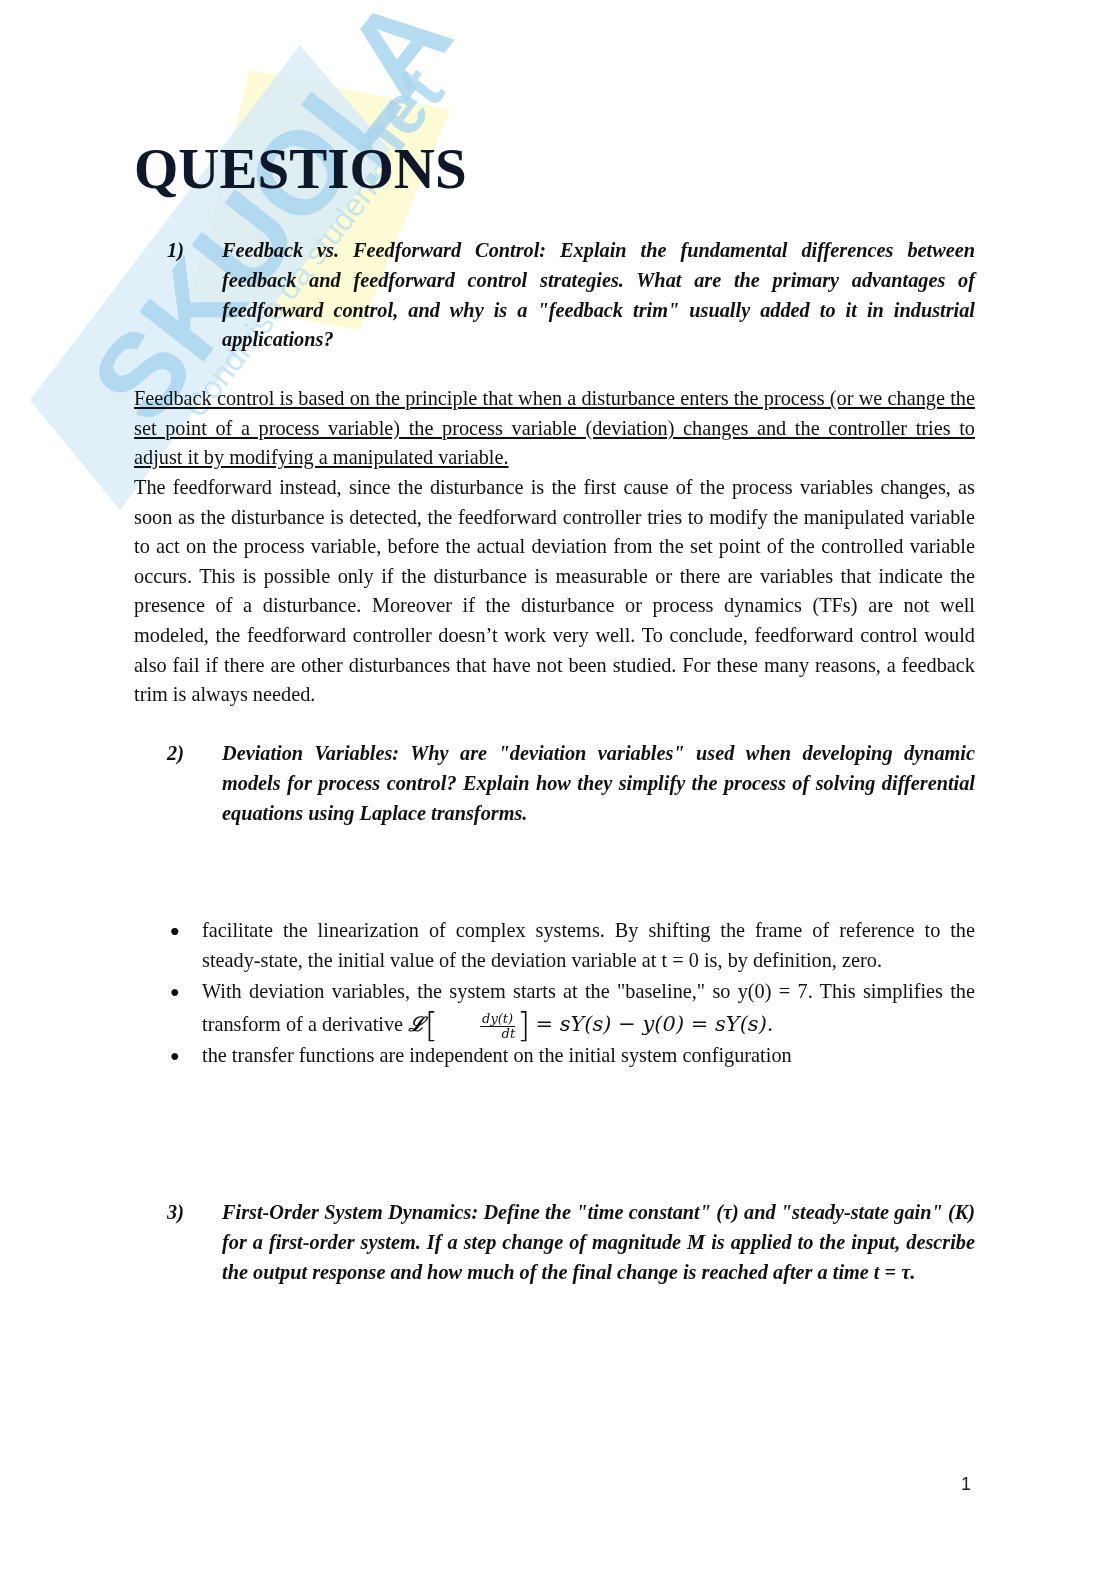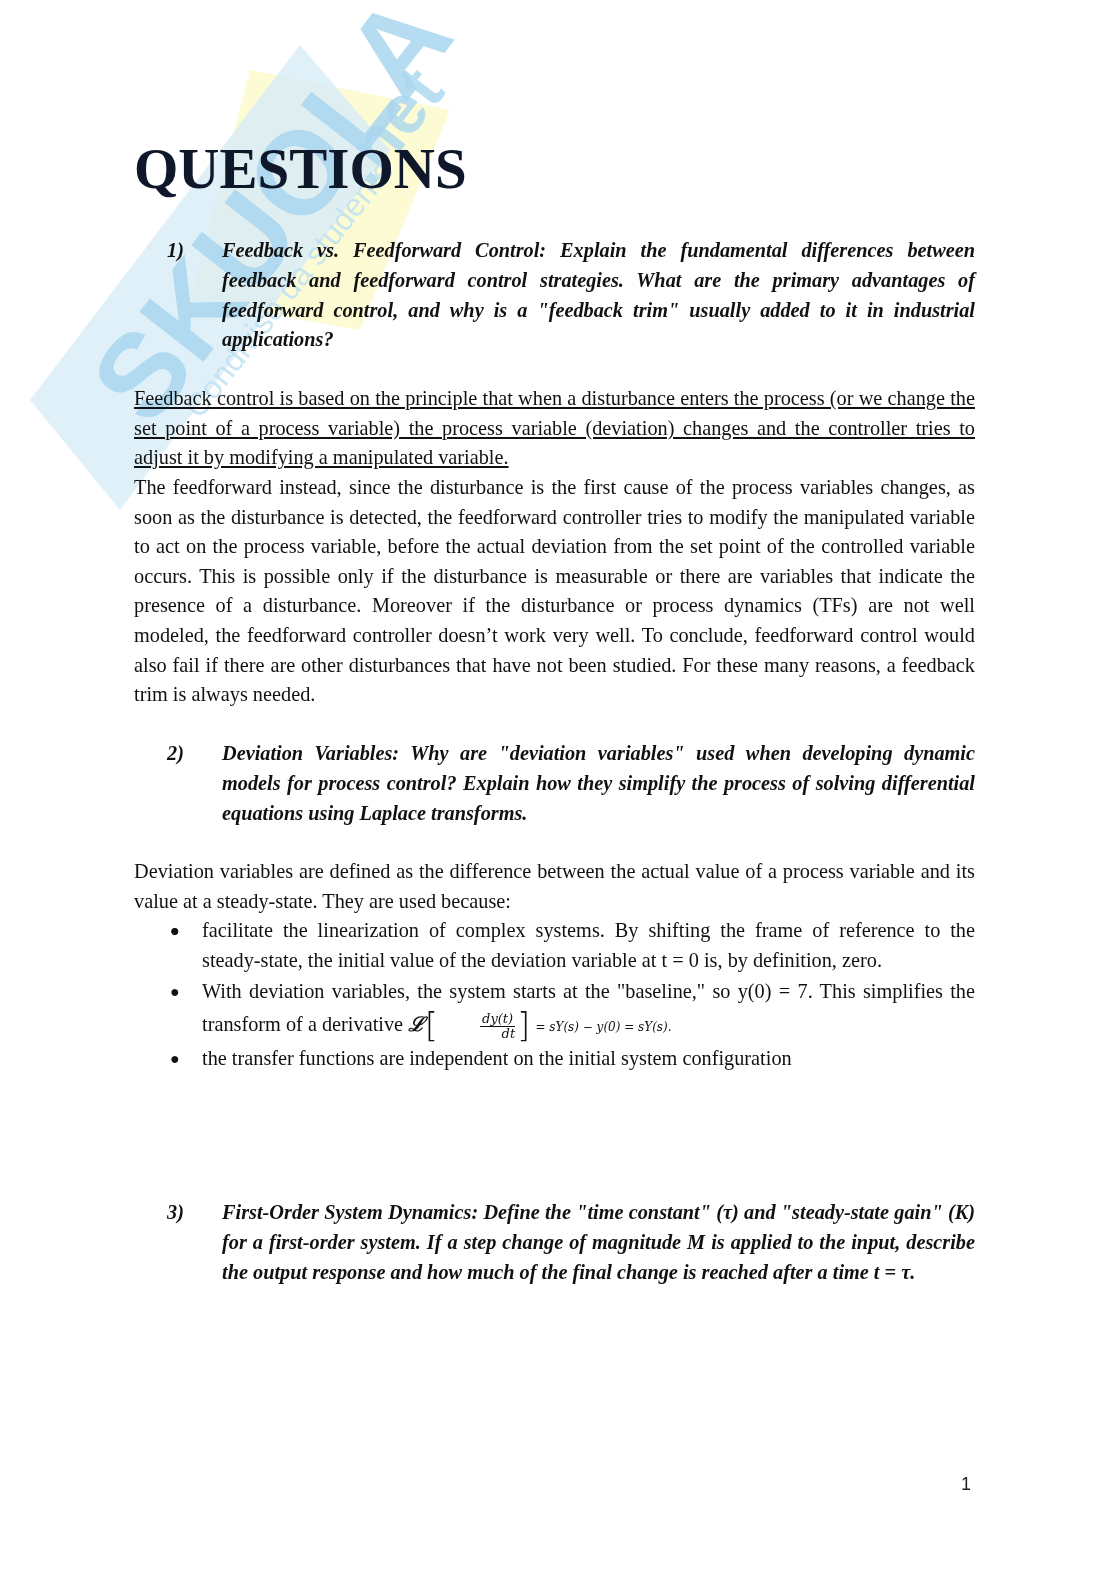--- a/index.html
+++ b/index.html
@@ -12,21 +12,21 @@
     .question { position: absolute; left: 167px; width: 808px; margin: 0;
                 font-style: italic; font-weight: bold; font-size: 20.3px; line-height: 29.8px; text-align: justify; }
     .question .num { position: absolute; left: 0; top: 0; }
     .question .qtext { display: block; margin-left: 55px; }
     .para { position: absolute; left: 134px; width: 841px; margin: 0;
             font-size: 20.3px; line-height: 29.6px; text-align: justify; }
     .bullets { position: absolute; left: 134px; width: 841px; margin: 0; padding: 0; list-style: none;
                font-size: 20.3px; line-height: 29.6px; }
     .bullets li { position: relative; padding-left: 68px; text-align: justify; }
     .bullets .dot { position: absolute; left: 36px; top: 0; font-size: 16px; }
-    .math { font-family: "DejaVu Serif", serif; font-style: italic; font-size: 12px; }
+    .math { font-family: "DejaVu Serif", serif; font-style: italic; font-size: 21px; }
     .frac { display: inline-block; vertical-align: middle; text-align: center; font-size: 13px; line-height: 14px; margin: 0 2px; }
     .frac .numr { display: block; border-bottom: 1px solid #111; padding: 0 2px; }
     .frac .den { display: block; text-align: right; }
     .lap { font-family: "DejaVu Serif", serif; font-weight: bold; font-style: italic; font-size: 20px; }
     .bracket { font-family: "DejaVu Sans", sans-serif; font-size: 34px; line-height: 20px; vertical-align: -6px; font-weight: 200; }
     .page-number { position: absolute; left: 961px; top: 1474px; font-family: "Liberation Sans", sans-serif; font-size: 18px; color: #222; }
   </style>
 </head>
 <body>
 
@@ -54,21 +54,20 @@
   </div>
 
   <p class="para" style="top:384px;text-decoration:underline;">Feedback control is based on the principle that when a disturbance enters the process (or we change the set point of a process variable) the process variable (deviation) changes and the controller tries to adjust it by modifying a manipulated variable.</p>
   <p class="para" style="top:473px;">The feedforward instead, since the disturbance is the first cause of the process variables changes, as soon as the disturbance is detected, the feedforward controller tries to modify the manipulated variable to act on the process variable, before the actual deviation from the set point of the controlled variable occurs. This is possible only if the disturbance is measurable or there are variables that indicate the presence of a disturbance. Moreover if the disturbance or process dynamics (TFs) are not well modeled, the feedforward controller doesn’t work very well. To conclude, feedforward control would also fail if there are other disturbances that have not been studied. For these many reasons, a feedback trim is always needed.</p>
 
   <div class="question" style="top:739px;">
     <span class="num">2)</span>
     <span class="qtext">Deviation Variables: Why are "deviation variables" used when developing dynamic models for process control? Explain how they simplify the process of solving differential equations using Laplace transforms.</span>
   </div>
 
-  <p class="para" style="top:857px;">Deviation variables are defined as the difference between the actual value of a process variable and its value at a steady-state. They are used because:</p>
 
   <ul class="bullets" style="top:916px;">
     <li>
       <span class="dot">●</span>
     </li>
     <li>
       <span class="dot">●</span>
       <span>facilitate the linearization of complex systems. By shifting the frame of reference to the steady-state, the initial value of the deviation variable at t = 0 is, by definition, zero.</span>
     </li>
     <li style="line-height:33px;">

